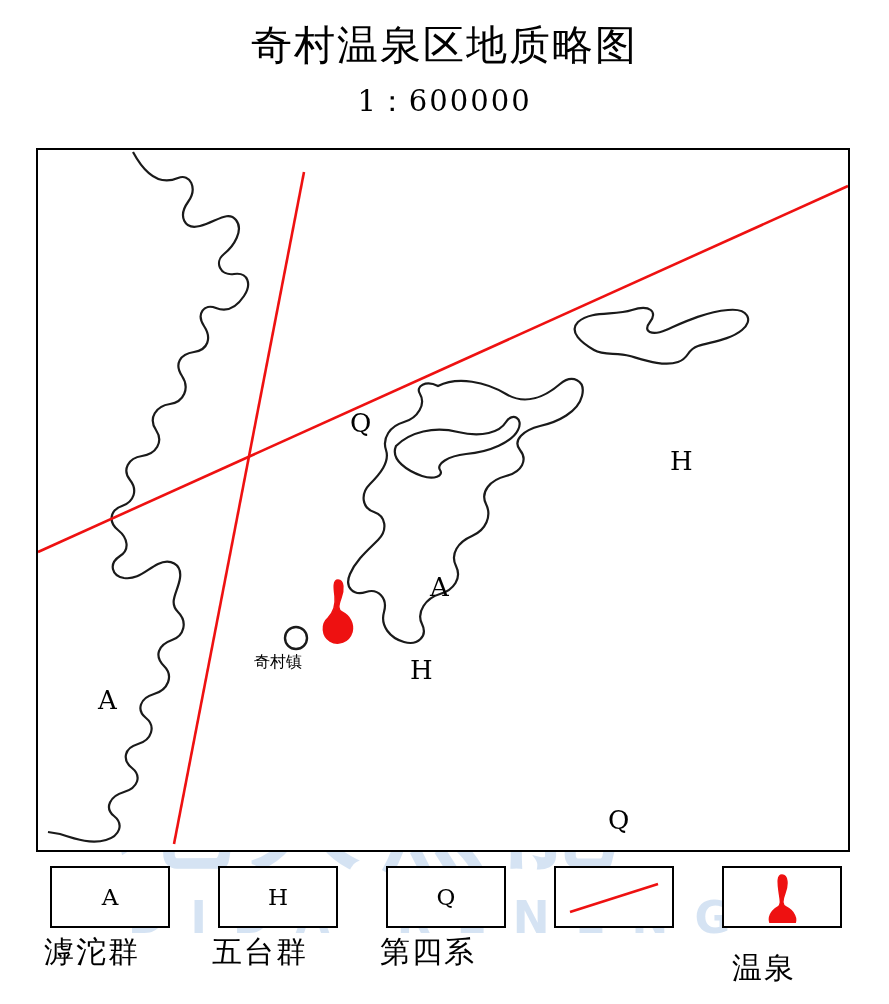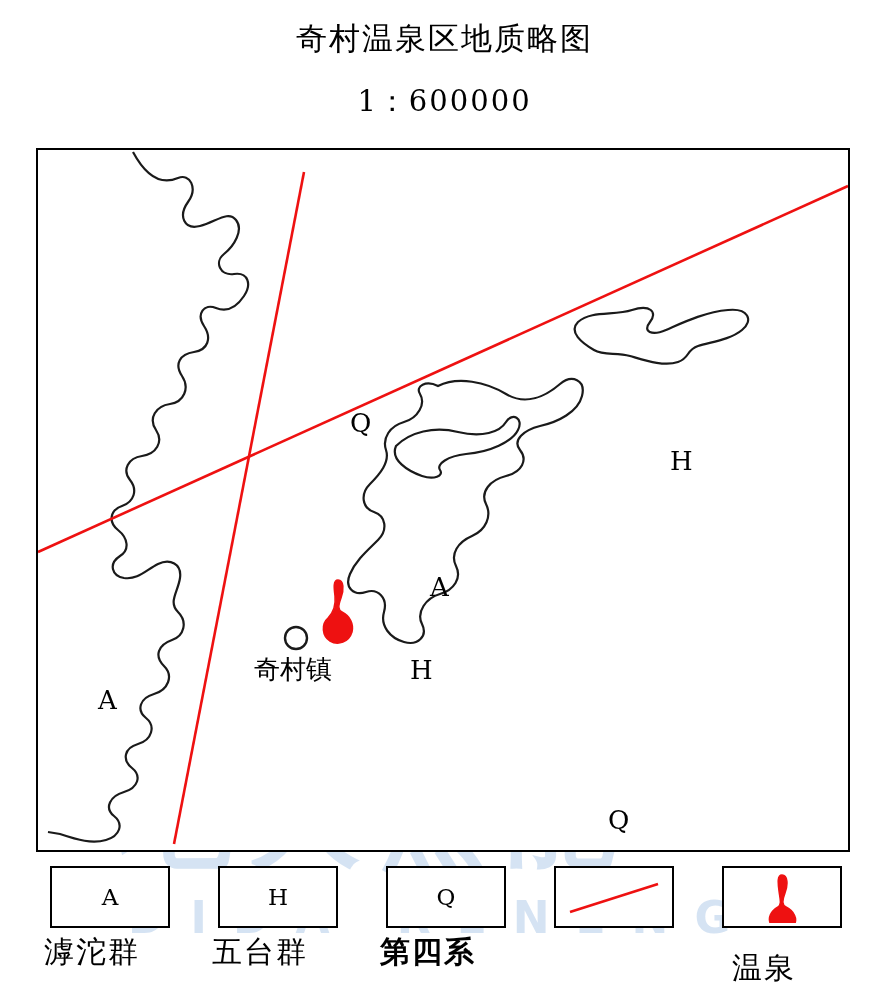--- a/index.html
+++ b/index.html
@@ -14,21 +14,21 @@
     font-family: "Liberation Serif", "DejaVu Serif", serif;
     color: #000000;
     overflow: hidden;
   }
   .title {
     position: absolute;
     top: 18px;
     left: 0;
     width: 889px;
     text-align: center;
-    font-size: 31px;
+    font-size: 41px;
     letter-spacing: 2px;
     font-family: "DejaVu Serif", serif;
   }
   .scale {
     position: absolute;
     top: 82px;
     left: 0;
     width: 889px;
     text-align: center;
     font-size: 29px;
@@ -113,21 +113,21 @@
     white-space: nowrap;
     text-align: center;
   }
   .map-label {
     position: absolute;
     font-size: 26px;
     font-family: "DejaVu Serif", serif;
   }
   .town-label {
     position: absolute;
-    font-size: 26px;
+    font-size: 16px;
     font-family: Liberation Serif, serif;
     white-space: nowrap;
   }
 </style>
 </head>
 <body>
 
 <div class="title">奇村温泉区地质略图</div>
 <div class="scale">1：600000</div>
 
@@ -261,15 +261,15 @@
   <div class="legend-box" style="left:686px; top:0;">
     <svg width="40" height="52" viewBox="0 0 40 52">
       <path d="M 20 4 C 26 4 26 14 23 22 C 20 30 20 34 24 36 C 32 40 36 48 32 54 C 27 62 14 62 9 54 C 5 47 9 40 16 36 C 20 33 18 28 17 20 C 16 12 15 4 20 4 Z" fill="#ee1111" stroke="#ee1111" stroke-width="1.5"></path>
     </svg>
   </div>
 </div>
 
 <div class="legend-labels">
   <div class="legend-label" style="left:22px; top:0; width:140px;">滹沱群</div>
   <div class="legend-label" style="left:190px; top:0; width:140px;">五台群</div>
-  <div class="legend-label" style="left:358px; top:0; width:140px;font-weight:bold;">第四系</div>
+  <div class="legend-label" style="left:358px; top:0; width:140px;">第四系</div>
   <div class="legend-label" style="left:694px; top:16px; width:140px;">温泉</div>
 </div>
 
 </body></html>

